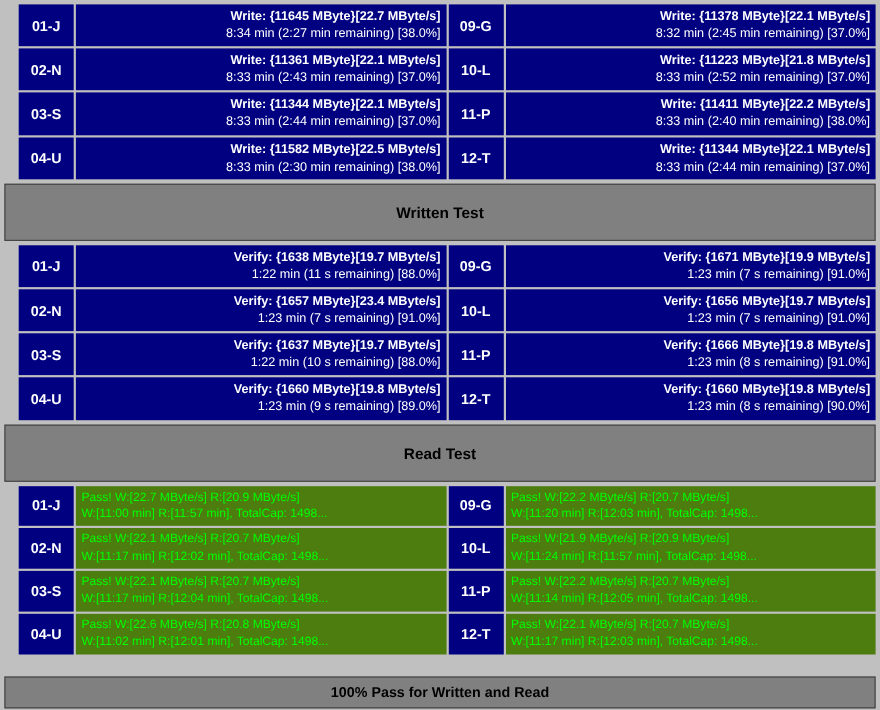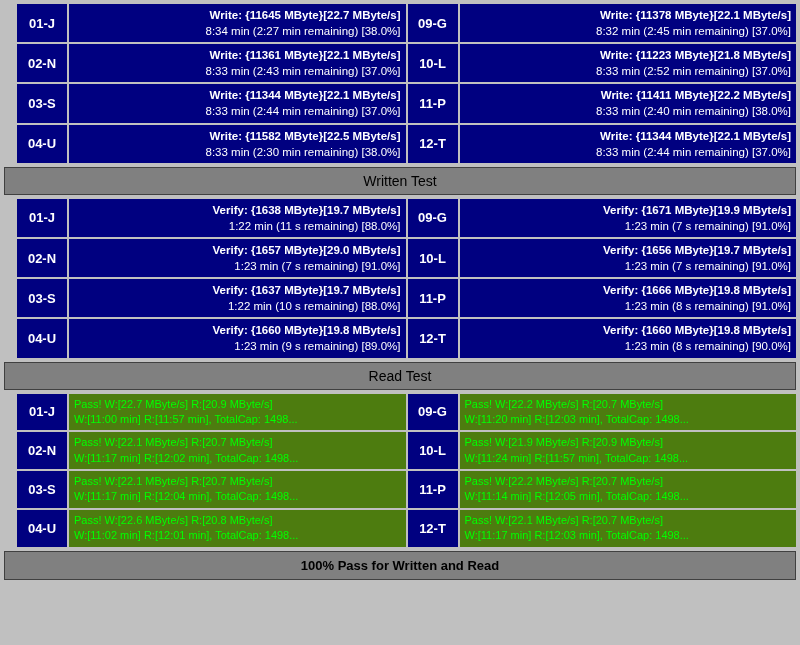--- a/index.html
+++ b/index.html
@@ -39,42 +39,42 @@
       display: flex;
       align-items: center;
       justify-content: center;
       font-weight: bold;
       font-size: 13px;
       padding: 4px;
     }
     .section-divider {
       background: #808080;
       text-align: center;
-      padding: 5px;
+      padding: 17px;
       font-size: 14px;
-      font-weight: normal;
+      font-weight: bold;
       color: #000000;
       margin: 4px 0;
       border: 1px solid #404040;
     }
     .pass-cell {
       background: #4d7c0f;
       color: #00ff00;
       padding: 3px 5px;
       font-size: 11px;
       line-height: 1.4;
     }
     .bottom-bar {
       background: #808080;
       text-align: center;
       padding: 6px;
       font-size: 13px;
       font-weight: bold;
       color: #000000;
-      margin-top: 4px;
+      margin-top: 20px;
       border: 1px solid #404040;
     }
     .two-panel {
       display: grid;
       grid-template-columns: 1fr 1fr;
       gap: 2px;
       padding-left: 13px;
     }
     .panel-left, .panel-right {
       display: flex;
@@ -167,21 +167,21 @@
           <div class="id-cell-row">
             <div class="row-id">01-J</div>
             <div class="cell">
               <div class="line1">Verify: {1638 MByte}[19.7 MByte/s]</div>
               <div class="line2">1:22 min (11 s remaining)  [88.0%]</div>
             </div>
           </div>
           <div class="id-cell-row">
             <div class="row-id">02-N</div>
             <div class="cell">
-              <div class="line1">Verify: {1657 MByte}[29.0 MByte/s]</div>
+              <div class="line1">Verify: {1657 MByte}[23.4 MByte/s]</div>
               <div class="line2">1:23 min (7 s remaining)  [91.0%]</div>
             </div>
           </div>
           <div class="id-cell-row">
             <div class="row-id">03-S</div>
             <div class="cell">
               <div class="line1">Verify: {1637 MByte}[19.7 MByte/s]</div>
               <div class="line2">1:22 min (10 s remaining)  [88.0%]</div>
             </div>
           </div>

